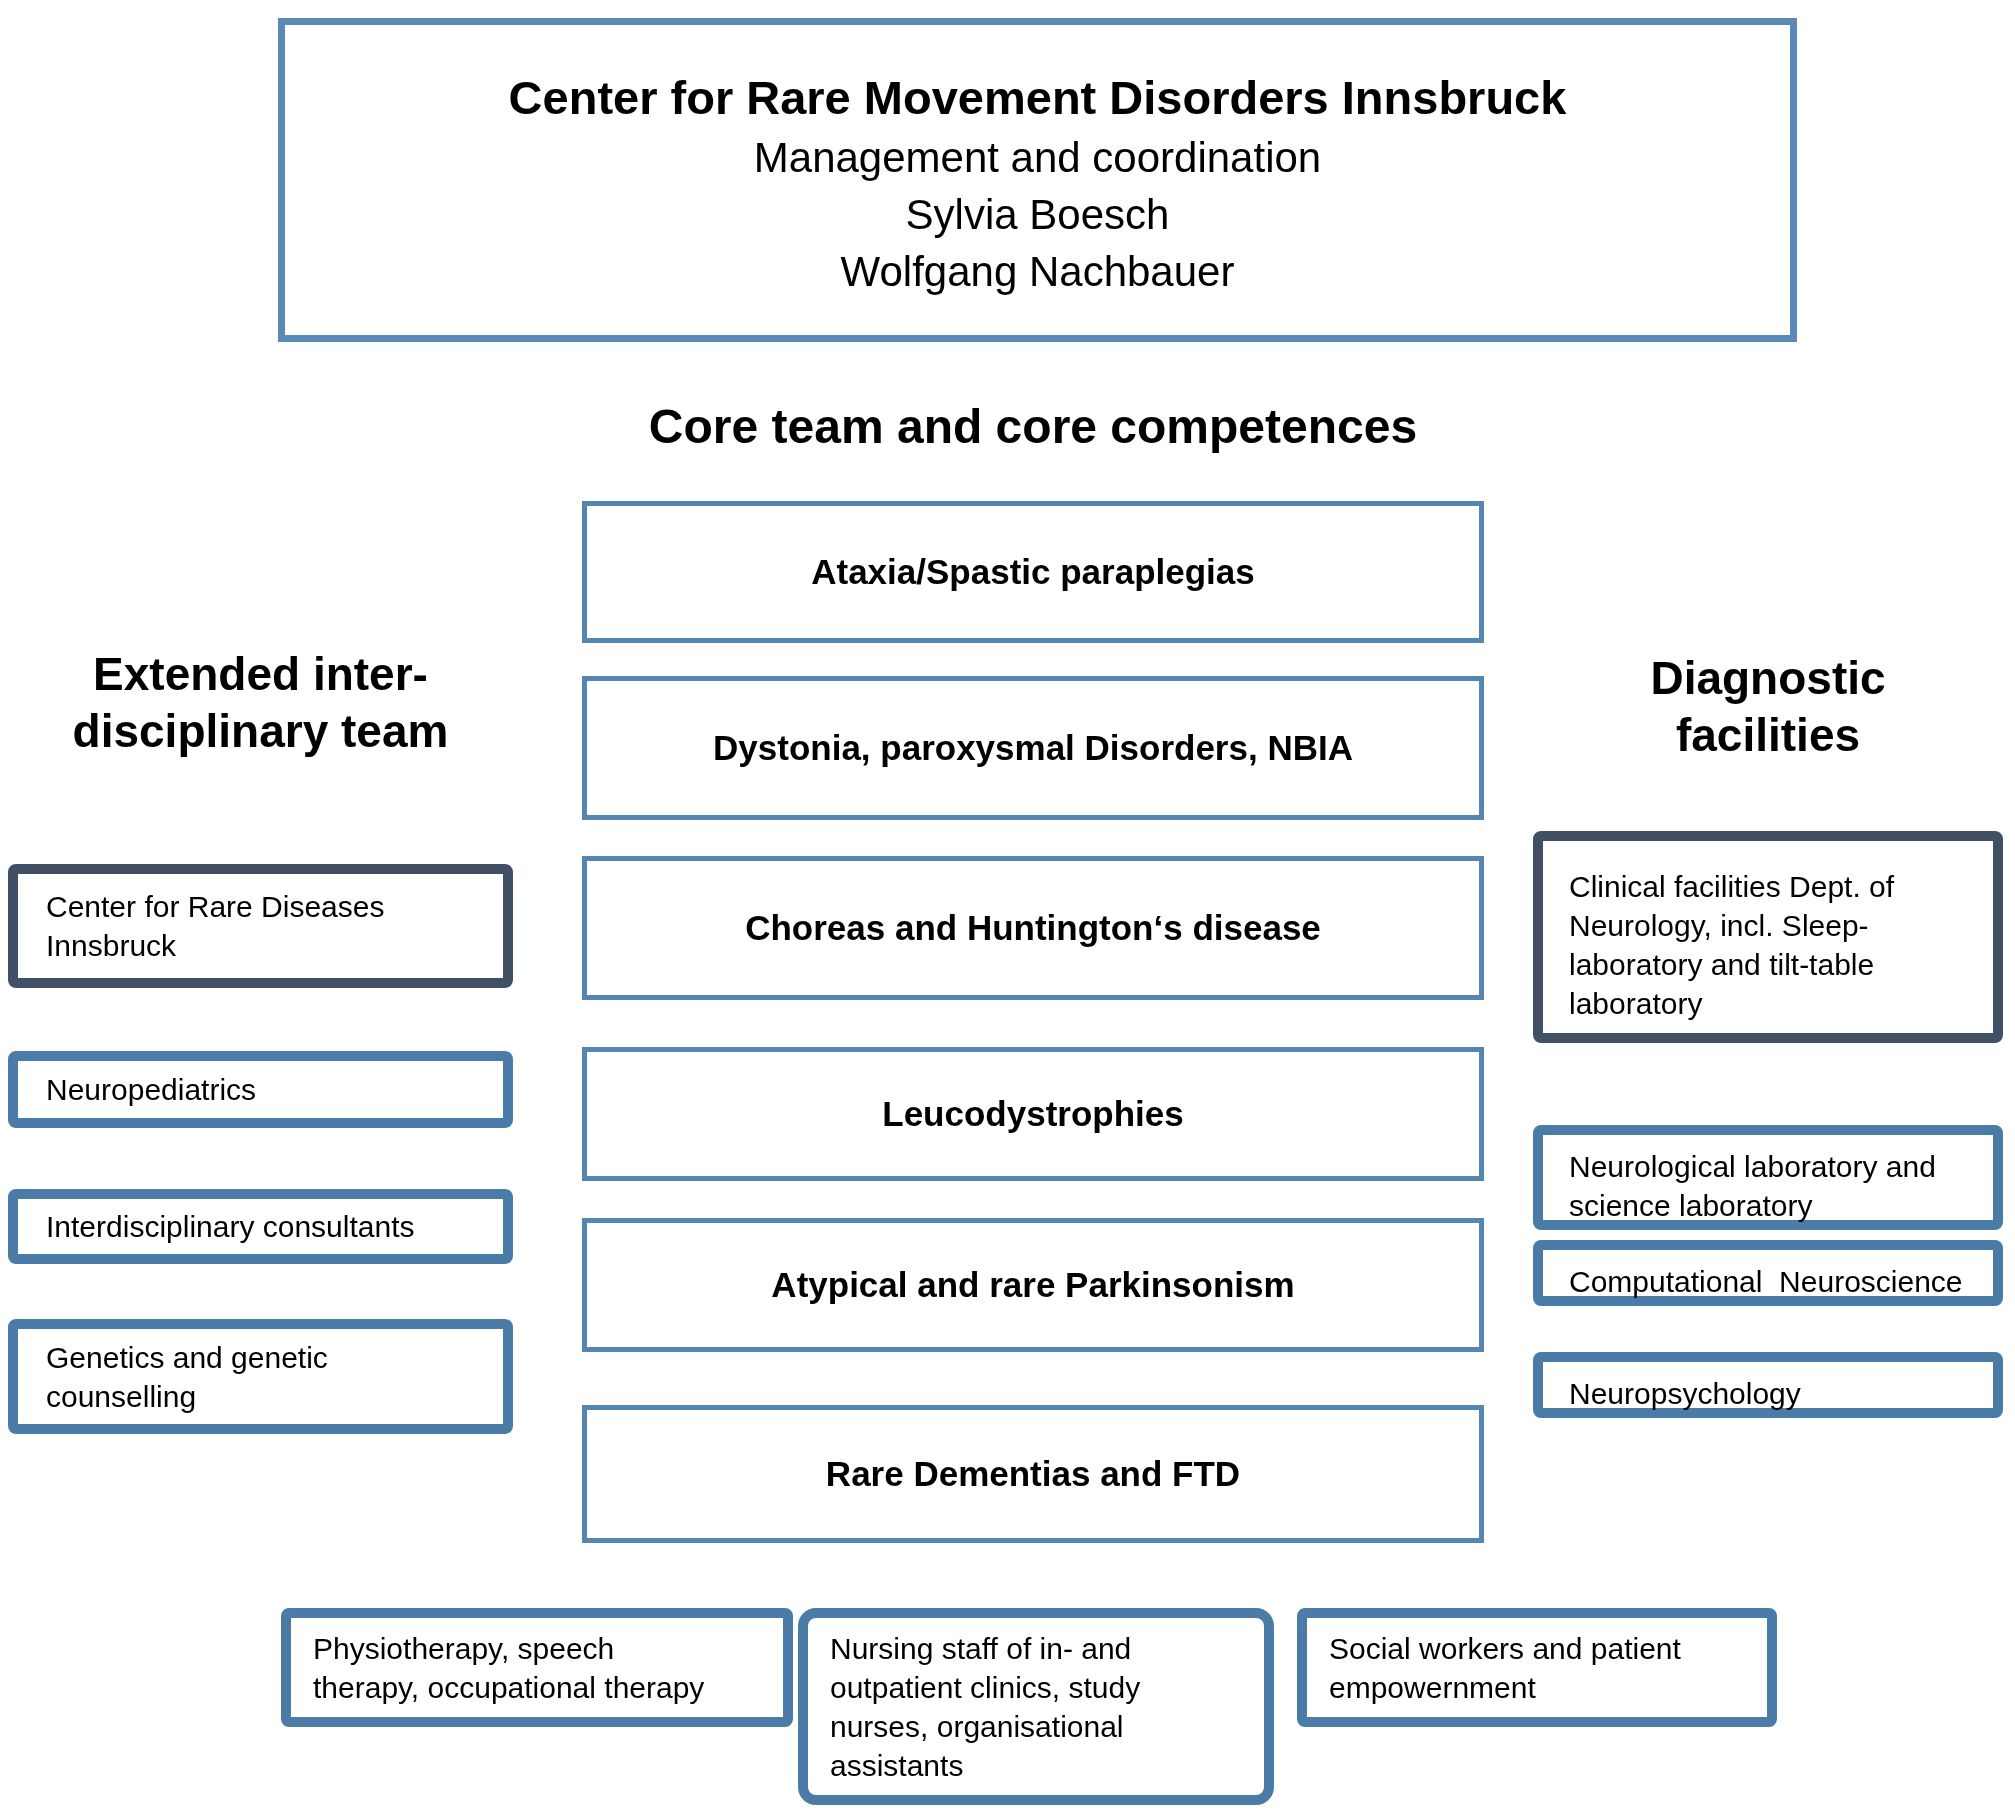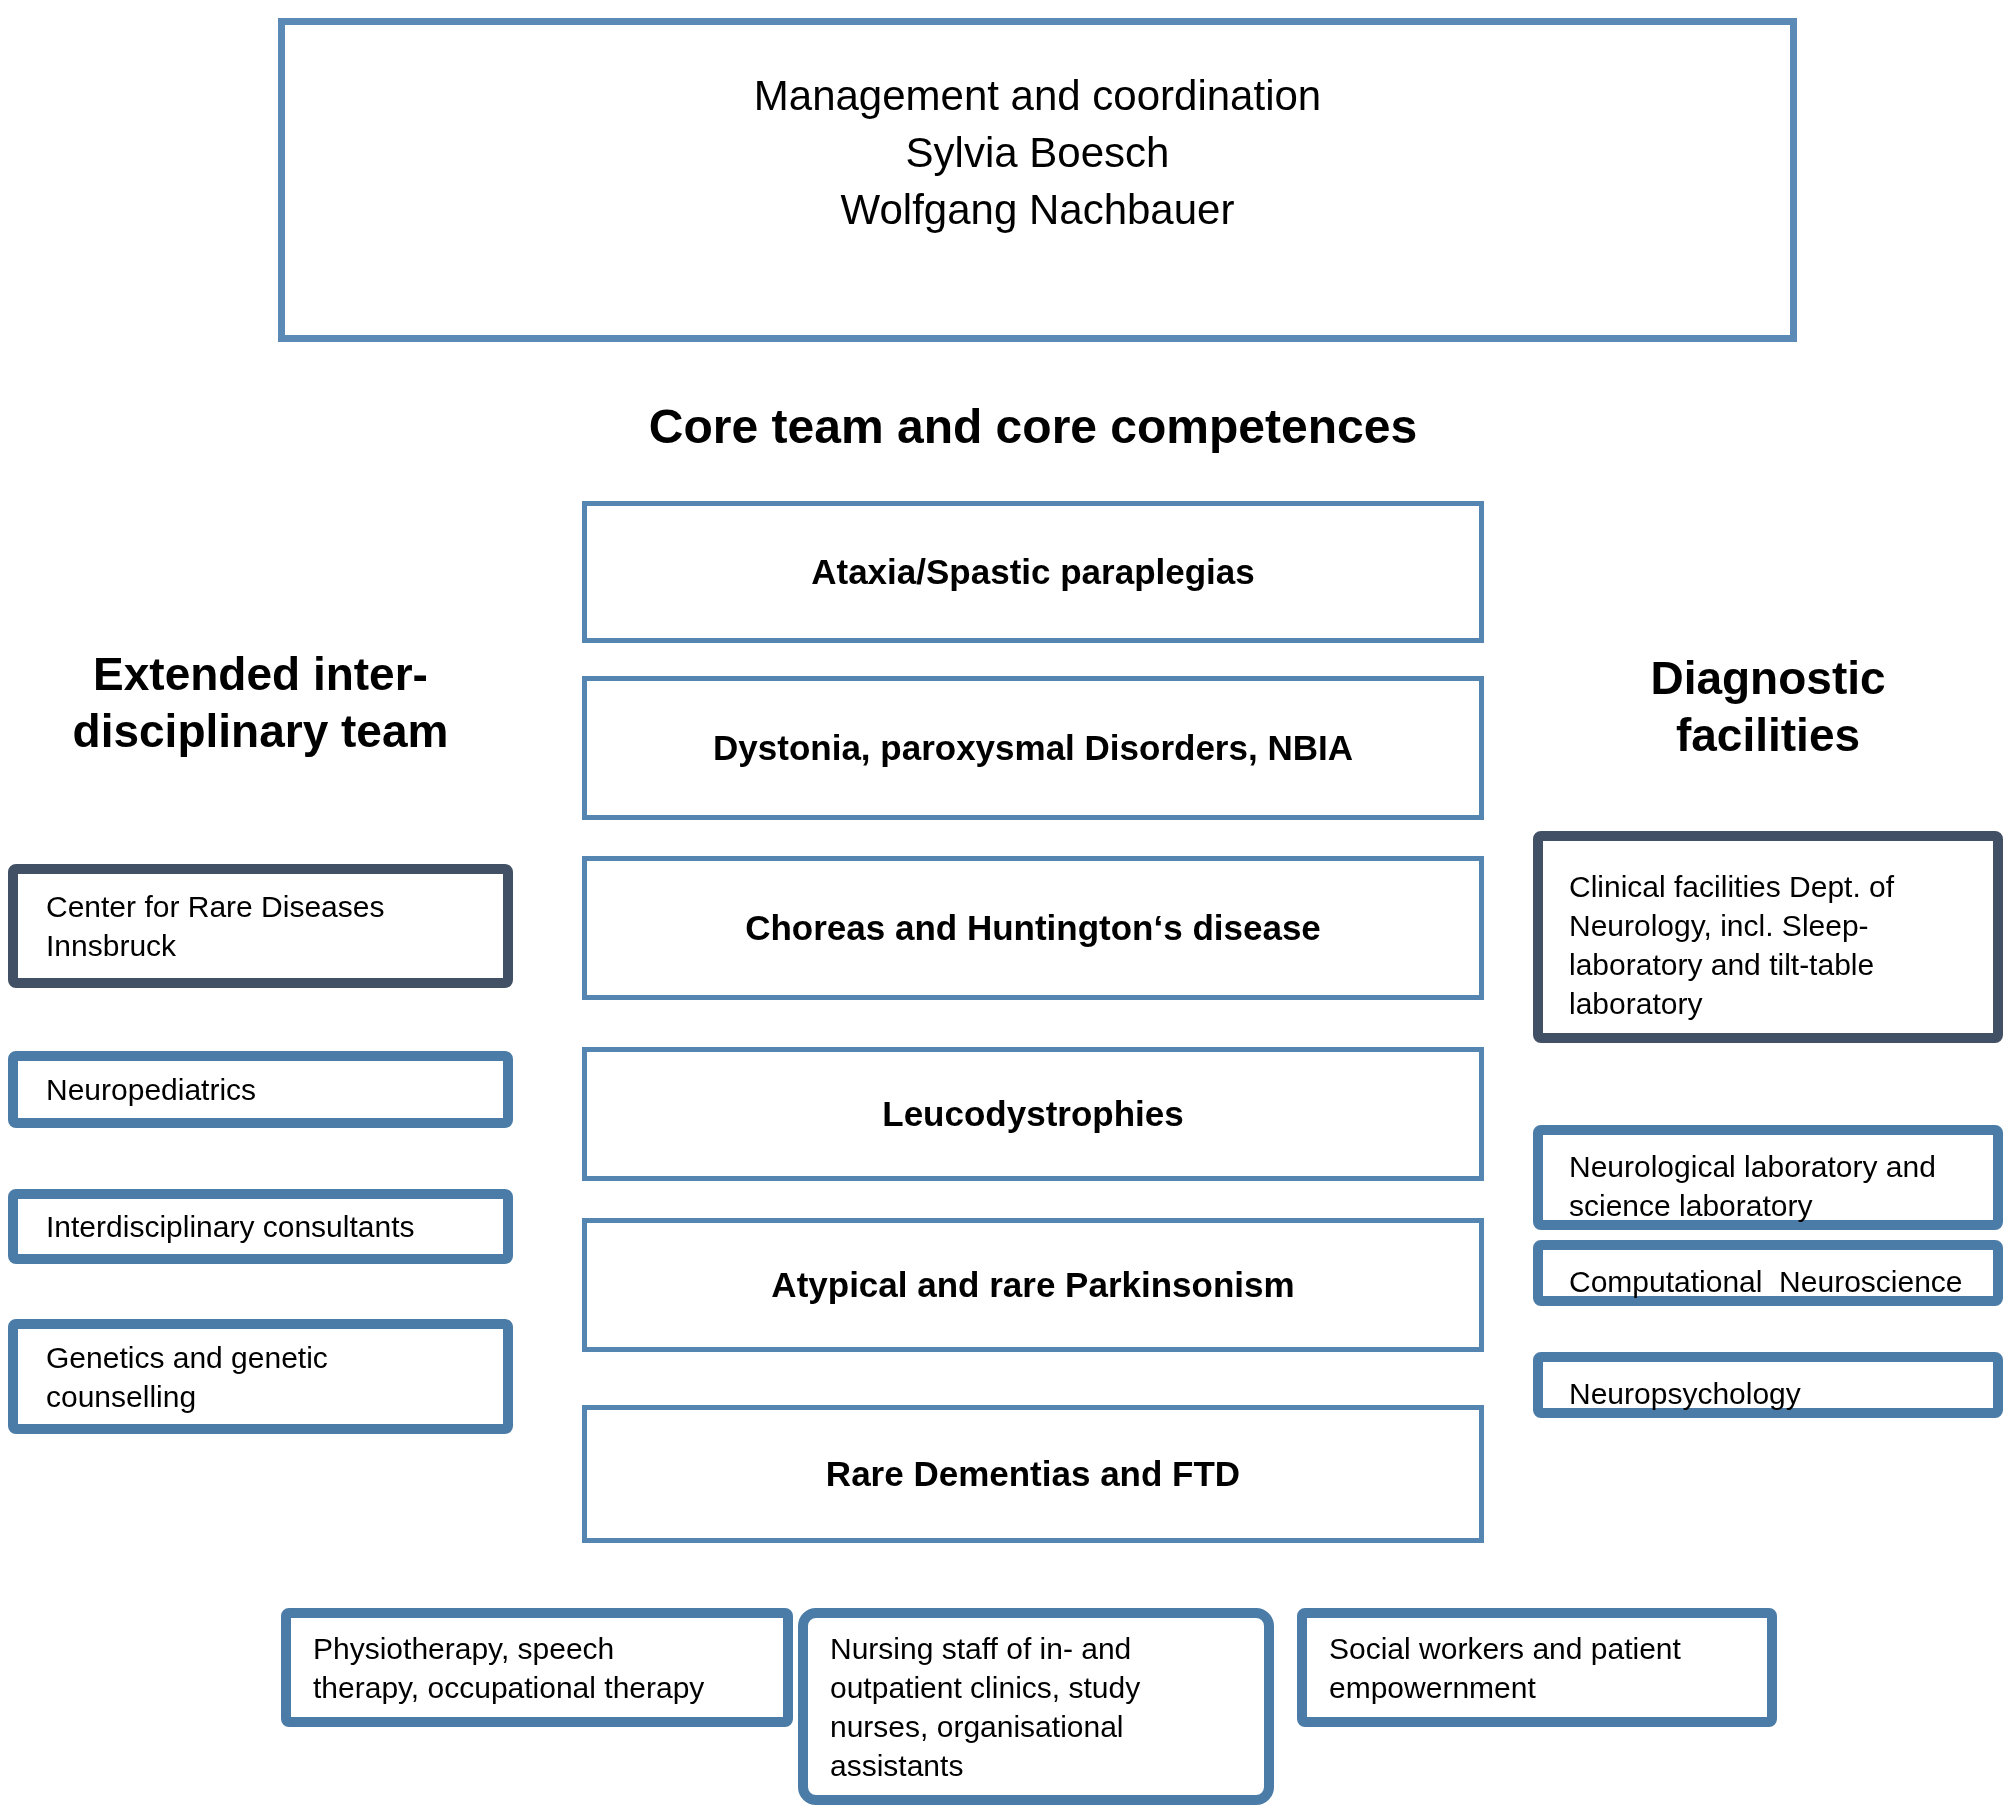--- a/index.html
+++ b/index.html
@@ -97,20 +97,21 @@
   .side-box.col-left  { left: 8px; width: 505px; padding: 6px 2px 6px 28px; }
   .side-box.col-right { left: 1533px; width: 470px; padding: 22px 10px 6px 26px; }
   .side-box.row-bottom { padding: 6px 16px 6px 22px; }
 </style>
 </head>
 <body>
 
 <div class="canvas">
 
   <div class="top-box">
+    <div class="top-title">Center for Rare Movement Disorders Innsbruck</div>
     <div class="top-line">Management and coordination</div>
     <div class="top-line">Sylvia Boesch</div>
     <div class="top-line">Wolfgang Nachbauer</div>
   </div>
 
   <div class="core-heading">Core team and core competences</div>
   <div class="side-heading left">Extended inter-
 disciplinary team</div>
   <div class="side-heading right">Diagnostic
 facilities</div>

